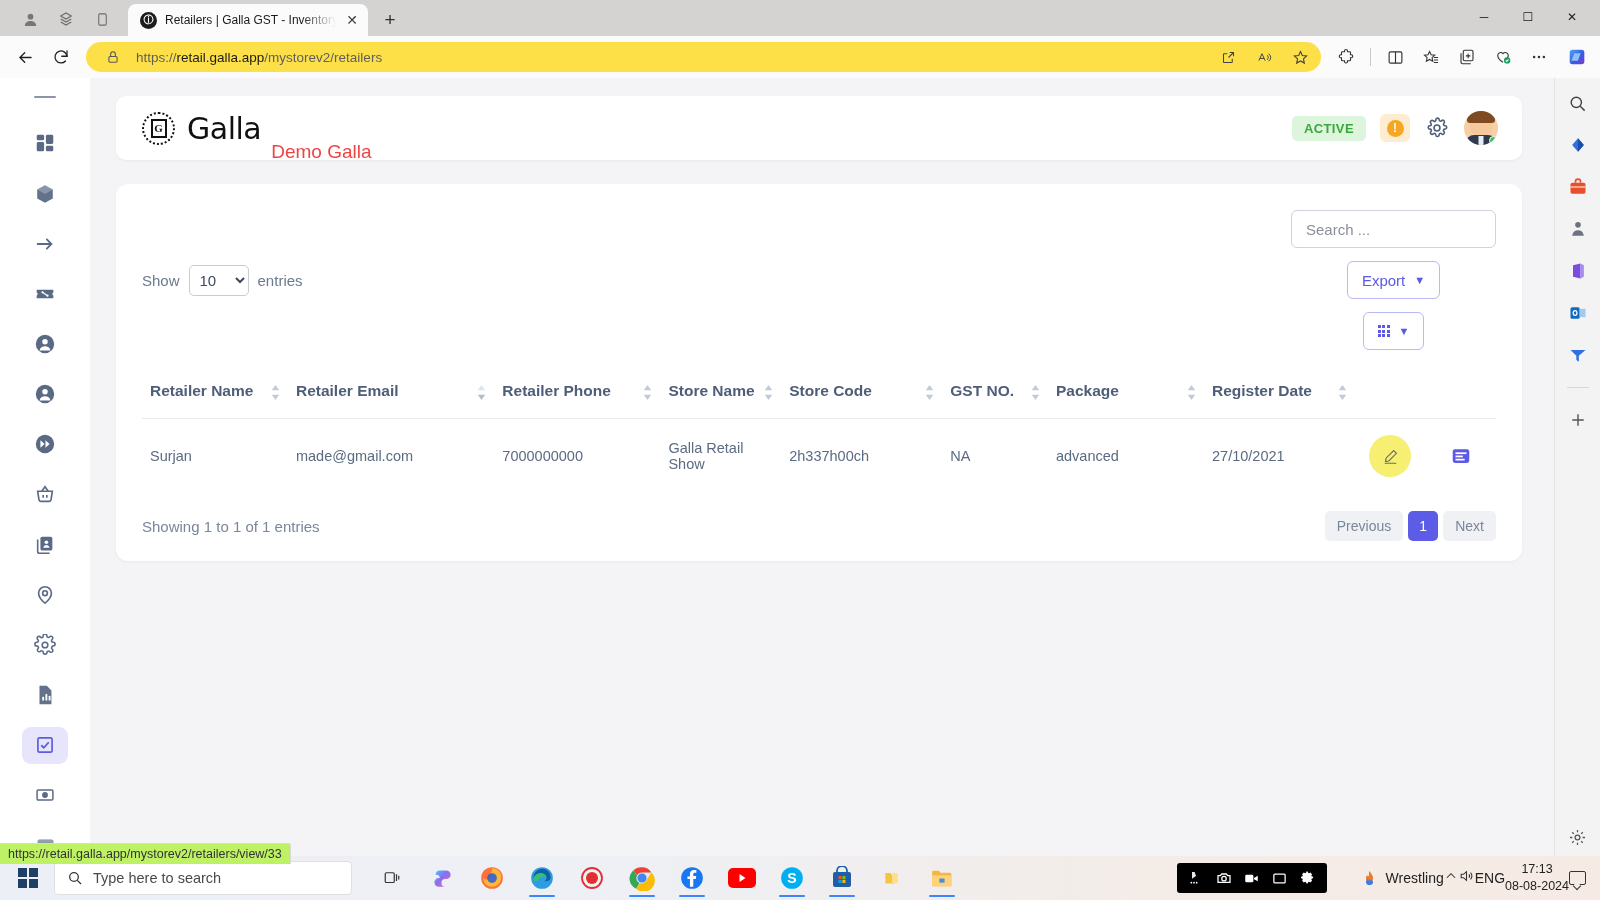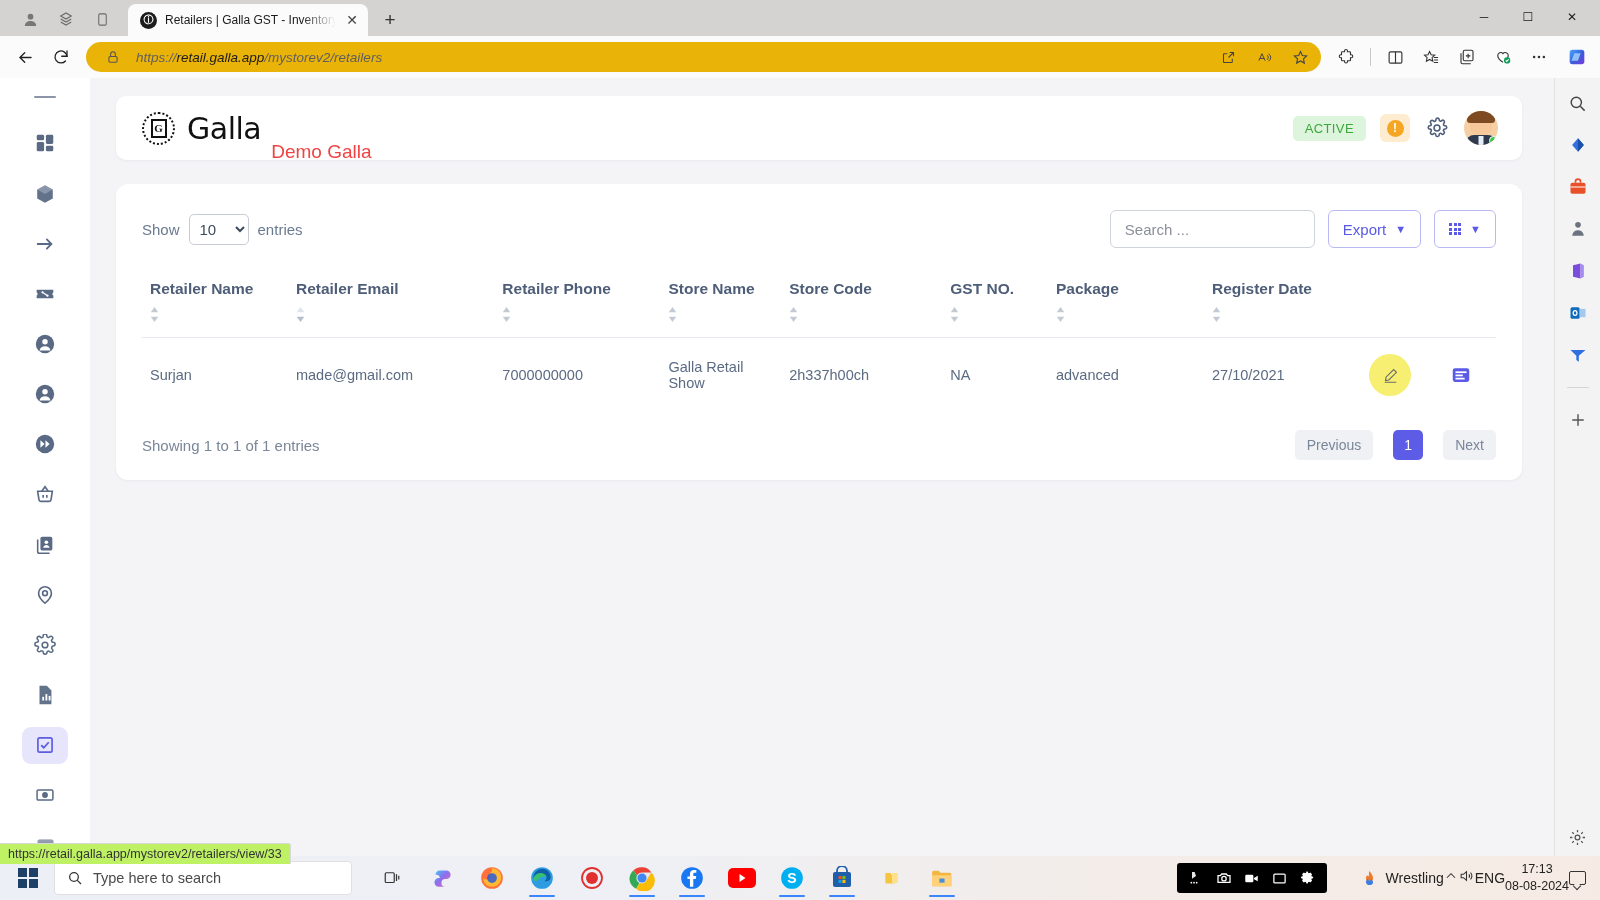--- a/index.html
+++ b/index.html
@@ -34,22 +34,22 @@
   .new-tab { width: 28px; height: 28px; display: flex; align-items: center; justify-content: center;
     font-size: 19px; color: #333; margin-left: 6px; margin-bottom: 2px; }
   .win-controls { margin-left: auto; display: flex; align-items: center; margin-bottom: 4px; }
   .win-btn { width: 44px; height: 30px; display: flex; align-items: center; justify-content: center;
     font-size: 12px; color: #1b1b1b; }
 
   .navbar { height: 42px; background: #fbfbfb; display: flex; align-items: center; padding: 0 8px; gap: 2px; }
   .nav-btn { width: 34px; height: 32px; display: flex; align-items: center; justify-content: center;
     color: #1b1b1b; border-radius: 5px; }
   .omnibox {
-    flex: 1; height: 30px; background: #eab308; border-radius: 16px;
-    display: flex; align-items: center; padding: 0 8px 0 14px; margin: 0 6px; gap: 10px; font-style: italic;
+    flex: 1; height: 30px; background: #fde047; border-radius: 16px;
+    display: flex; align-items: center; padding: 0 8px 0 14px; margin: 0 6px; gap: 10px;
   }
   .omnibox-url { font-size: 13.5px; color: #5f5f5f; flex: 1; }
   .omnibox-url b { color: #1b1b1b; font-weight: 400; }
   .omni-ico { width: 26px; height: 26px; display: flex; align-items: center; justify-content: center;
     color: #444; border-radius: 50%; }
   .nav-right { display: flex; align-items: center; gap: 2px; }
   .nav-sep { width: 1px; height: 18px; background: #c9c9c9; margin: 0 5px; }
   .copilot-btn { width: 30px; height: 30px; margin-left: 4px; }
 
   
@@ -83,21 +83,21 @@
     width: 33px; height: 33px; border-radius: 50%; border: 2.5px dotted #111;
     display: flex; align-items: center; justify-content: center;
   }
   .logo-coin-inner { width: 16px; height: 19px; border: 2px solid #111; display:flex;align-items:center;justify-content:center;
     font-size: 11px; font-weight: 700; color: #111; font-family: "Liberation Serif", serif; }
   .logo-text { font-size: 30px; font-weight: 400; color: #111; letter-spacing: -.5px;
     font-family: "DejaVu Sans", sans-serif; }
   .store-name { font-size: 19px; color: #ef4444; margin-left: 10px; margin-top: 48px; }
   .header-right { margin-left: auto; display: flex; align-items: center; gap: 14px; }
   .badge-active {
-    background: #ddf5dd; color: #3aa83a; font-size: 13px; font-weight: 400;
+    background: #ddf5dd; color: #3aa83a; font-size: 13px; font-weight: 700;
     padding: 5px 12px; border-radius: 5px; letter-spacing: .4px;
   }
   .warn-btn {
     width: 30px; height: 28px; background: #fdecd0; border-radius: 6px;
     display: flex; align-items: center; justify-content: center;
   }
   .warn-dot { width: 17px; height: 17px; border-radius: 50%; background: #f5a623; color: #fff;
     font-size: 12px; font-weight: 700; display: flex; align-items: center; justify-content: center; }
   .gear-btn { width: 26px; height: 26px; color: #4e5d78; display:flex;align-items:center;justify-content:center; }
   .avatar { width: 34px; height: 34px; border-radius: 50%; overflow: hidden; position: relative;
@@ -118,21 +118,21 @@
   .card {
     background: #fff; border-radius: 12px; margin-top: 24px; padding: 26px 26px 20px 26px;
     box-shadow: 0 1px 3px rgba(20,20,60,.05);
   }
   .card-toolbar { display: flex; align-items: center; }
   .show-entries { display: flex; align-items: center; gap: 9px; font-size: 15px; color: #6b7a90; }
   .entries-select {
     font-family: "Liberation Sans", sans-serif; font-size: 15px; color: #3d4a5c;
     padding: 5px 6px; border: 1px solid #c8ccd4; border-radius: 5px; background: #fff;
   }
-  .toolbar-right { margin-left: auto; display: flex; align-items: center; gap: 13px; }
+  .toolbar-right { margin-left: auto; display: flex; align-items: center; gap: 13px; flex-direction: column; }
   .search-input {
     width: 205px; height: 38px; border: 1px solid #cfd3da; border-radius: 6px;
     padding: 0 14px; font-size: 15px; color: #3d4a5c; font-family: "Liberation Sans", sans-serif;
     background: #fff;
   }
   .search-input::placeholder { color: #8a8f99; }
   .btn-outline {
     height: 38px; border: 1px solid #b9b9f5; border-radius: 6px; background: #fff;
     color: #5a5ae6; font-size: 15px; display: flex; align-items: center; gap: 9px;
     padding: 0 14px; cursor: pointer;
@@ -140,38 +140,38 @@
   .caret { font-size: 11px; }
   .grid-ico { display: grid; grid-template-columns: repeat(3, 3px); grid-template-rows: repeat(3, 3px);
     gap: 1.5px; }
   .grid-ico i { display: block; width: 3px; height: 3px; background: #5a5ae6; }
 
   table { width: 100%; border-collapse: collapse; margin-top: 22px; }
   thead th {
     text-align: left; font-size: 15.5px; font-weight: 700; color: #4e5d78;
     padding: 10px 8px 18px 8px; vertical-align: top; position: relative; white-space: normal;
   }
-  .th-inner { display: flex; align-items: flex-start; justify-content: space-between; gap: 6px; flex-direction: column; }
+  .th-inner { display: flex; align-items: flex-start; justify-content: space-between; gap: 6px; }
   .sort-ico { width: 9px; height: 15px; flex: 0 0 auto; position: relative; top: 3px; }
   tbody td {
     font-size: 14.5px; color: #5b6b82; padding: 16px 8px; border-top: 1px solid #e6e9ee;
     vertical-align: middle;
   }
   .col-store { max-width: 95px; }
   .action-cell { text-align: center; width: 70px; }
   .edit-wrap {
     width: 42px; height: 42px; border-radius: 50%; background: #f7ef72;
     display: inline-flex; align-items: center; justify-content: center; cursor: pointer;
   }
   .view-btn { display: inline-flex; align-items: center; justify-content: center;
     width: 26px; height: 26px; color: #5a5ae6; cursor: pointer; }
 
   .card-footer { display: flex; align-items: center; margin-top: 18px; }
   .showing-info { font-size: 15px; color: #7a8699; }
-  .pagination { margin-left: auto; display: flex; align-items: center; gap: 20px; }
+  .pagination { margin-left: auto; display: flex; align-items: center; gap: 5px; }
   .page-btn {
     min-width: 40px; height: 30px; border-radius: 5px; background: #f0f1f4; color: #7a8699;
     font-size: 14px; display: flex; align-items: center; justify-content: center; padding: 0 12px;
     cursor: pointer;
   }
   .page-btn.current { background: #5c5ce6; color: #fff; min-width: 30px; padding: 0; }
 
   .page-footer { margin-top: 260px; font-size: 16px; color: #5b6b82; padding-left: 2px; }
   .page-footer b { color: #4e5d78; }
   .heart { color: #e0364c; }

